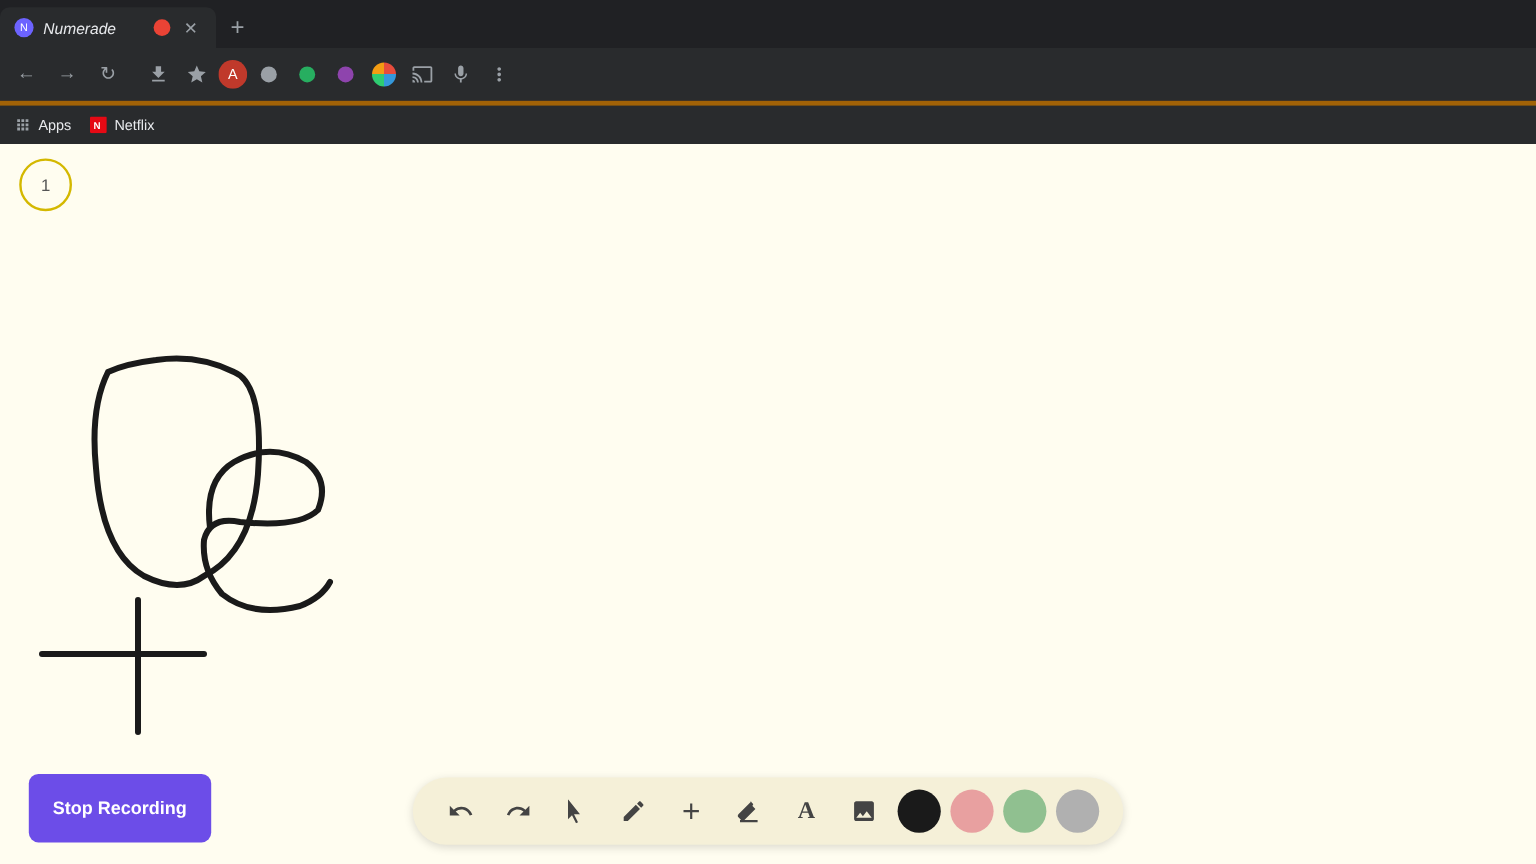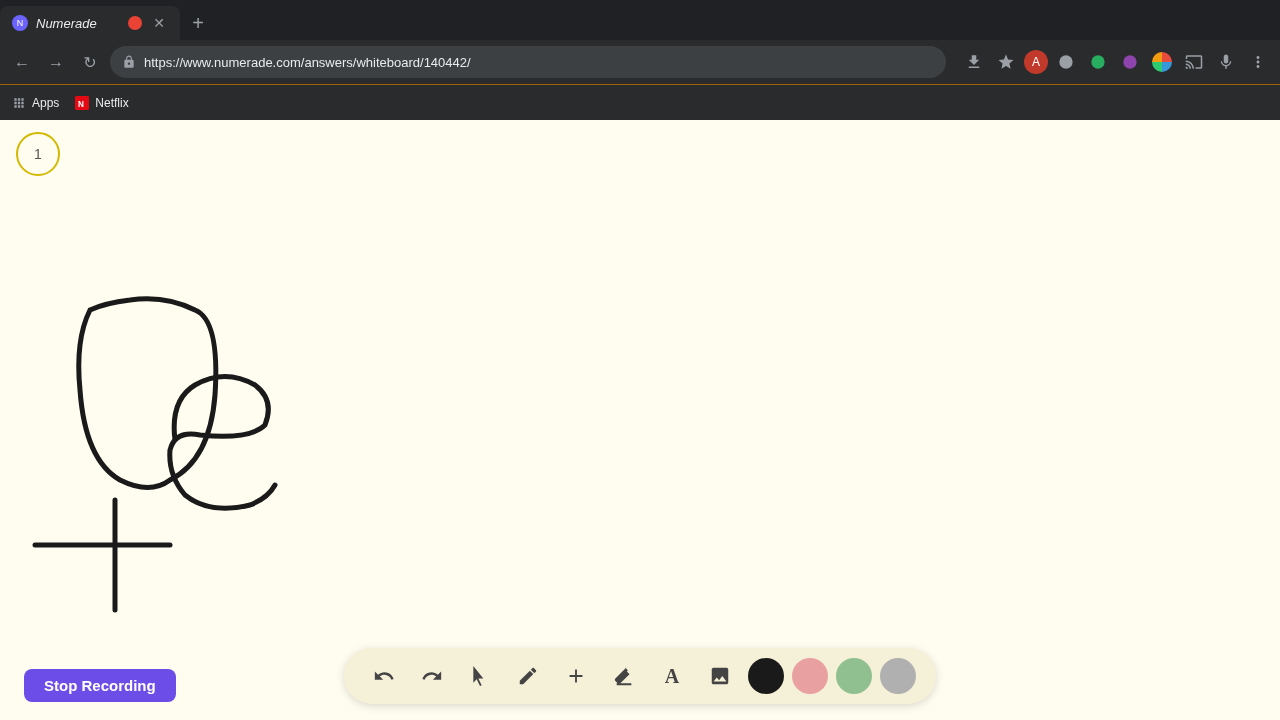--- a/index.html
+++ b/index.html
@@ -15,21 +15,21 @@
     .tab-recording-dot { width: 14px; height: 14px; background: #ea4335; border-radius: 50%; }
     .new-tab-btn { width: 28px; height: 28px; display: flex; align-items: center; justify-content: center; color: #9aa0a6; font-size: 20px; border-radius: 50%; cursor: pointer; margin-left: 4px; }
 
     .nav-bar { display: flex; align-items: center; height: 44px; padding: 0 8px; gap: 6px; background: #292b2d; }
     .nav-btn { width: 28px; height: 28px; display: flex; align-items: center; justify-content: center; color: #9aa0a6; border-radius: 50%; cursor: pointer; font-size: 16px; }
     .address-bar { flex: 1; background: #3c4043; border-radius: 20px; height: 32px; display: flex; align-items: center; padding: 0 12px; gap: 8px; }
     .address-text { color: #e8eaed; font-size: 13px; flex: 1; }
     .toolbar-icons { display: flex; align-items: center; gap: 4px; margin-left: 8px; }
     .toolbar-icon { width: 28px; height: 28px; border-radius: 50%; display: flex; align-items: center; justify-content: center; cursor: pointer; }
 
-    .bookmarks-bar { height: 36px; background: #292b2d; display: flex; align-items: center; padding: 0 12px; gap: 16px; border-top: 1px solid #a16207; }
+    .bookmarks-bar { height: 36px; background: #292b2d; display: flex; align-items: center; padding: 0 12px; gap: 16px; border-top: 4px solid #a16207; }
     .bookmark-item { display: flex; align-items: center; gap: 6px; color: #e8eaed; font-size: 12px; cursor: pointer; }
 
     
     .whiteboard-container { width: 1280px; height: 600px; background: #fffdf0; position: relative; }
     
     
     .page-indicator { position: absolute; top: 12px; left: 16px; width: 44px; height: 44px; border: 2px solid #d4b800; border-radius: 50%; display: flex; align-items: center; justify-content: center; color: #555; font-size: 14px; }
 
     
     .canvas-drawing { position: absolute; top: 0; left: 0; width: 100%; height: 100%; }
@@ -37,47 +37,41 @@
     
     .bottom-toolbar { position: absolute; bottom: 16px; left: 50%; transform: translateX(-50%); background: #f5f0d8; border-radius: 40px; padding: 8px 20px; display: flex; align-items: center; gap: 8px; box-shadow: 0 2px 8px rgba(0,0,0,0.15); }
     .tool-btn { width: 40px; height: 40px; display: flex; align-items: center; justify-content: center; border-radius: 50%; cursor: pointer; font-size: 20px; color: #333; }
     .color-swatch { width: 36px; height: 36px; border-radius: 50%; cursor: pointer; }
     .color-black { background: #1a1a1a; }
     .color-pink { background: #e8a0a0; }
     .color-green { background: #90c090; }
     .color-gray { background: #b0b0b0; }
 
     
-    .stop-recording-btn { position: absolute; bottom: 18px; left: 24px; background: #6c4de8; color: white; border: none; border-radius: 8px; padding: 8px 20px; font-size: 15px; font-weight: 600; cursor: pointer; }
+    .stop-recording-btn { position: absolute; bottom: 18px; left: 24px; background: #6c4de8; color: white; border: none; border-radius: 8px; padding: 20px 20px; font-size: 15px; font-weight: 600; cursor: pointer; }
   </style>
 </head>
 <body>
 
 <div class="browser-chrome">
 
   <div class="tab-bar">
     <div class="tab">
       <div class="tab-favicon">N</div>
       <span class="tab-title">Numerade</span>
       <div class="tab-recording-dot"></div>
       <div class="tab-close">✕</div>
     </div>
     <div class="new-tab-btn">+</div>
   </div>
 
   <div class="nav-bar">
     <div class="nav-btn">←</div>
     <div class="nav-btn">→</div>
     <div class="nav-btn">↻</div>
-    <div class="address-bar">
-      <svg width="14" height="14" viewBox="0 0 24 24" fill="#9aa0a6">
-        <path d="M18 8h-1V6c0-2.76-2.24-5-5-5S7 3.24 7 6v2H6c-1.1 0-2 .9-2 2v10c0 1.1.9 2 2 2h12c1.1 0 2-.9 2-2V10c0-1.1-.9-2-2-2zm-6 9c-1.1 0-2-.9-2-2s.9-2 2-2 2 .9 2 2-.9 2-2 2zm3.1-9H8.9V6c0-1.71 1.39-3.1 3.1-3.1 1.71 0 3.1 1.39 3.1 3.1v2z"></path>
-      </svg>
-      <span class="address-text">https://www.numerade.com/answers/whiteboard/140442/</span>
-    </div>
     <div class="toolbar-icons">
       <div class="toolbar-icon">
         <svg width="18" height="18" viewBox="0 0 24 24" fill="#9aa0a6">
             <path d="M19 9h-4V3H9v6H5l7 7 7-7zM5 18v2h14v-2H5z"></path>
           </svg>
       </div>
       <div class="toolbar-icon">
         <svg width="18" height="18" viewBox="0 0 24 24" fill="#9aa0a6">
             <path d="M12 17.27L18.18 21l-1.64-7.03L22 9.24l-7.19-.61L12 2 9.19 8.63 2 9.24l5.46 4.73L5.82 21z"></path>
           </svg>

